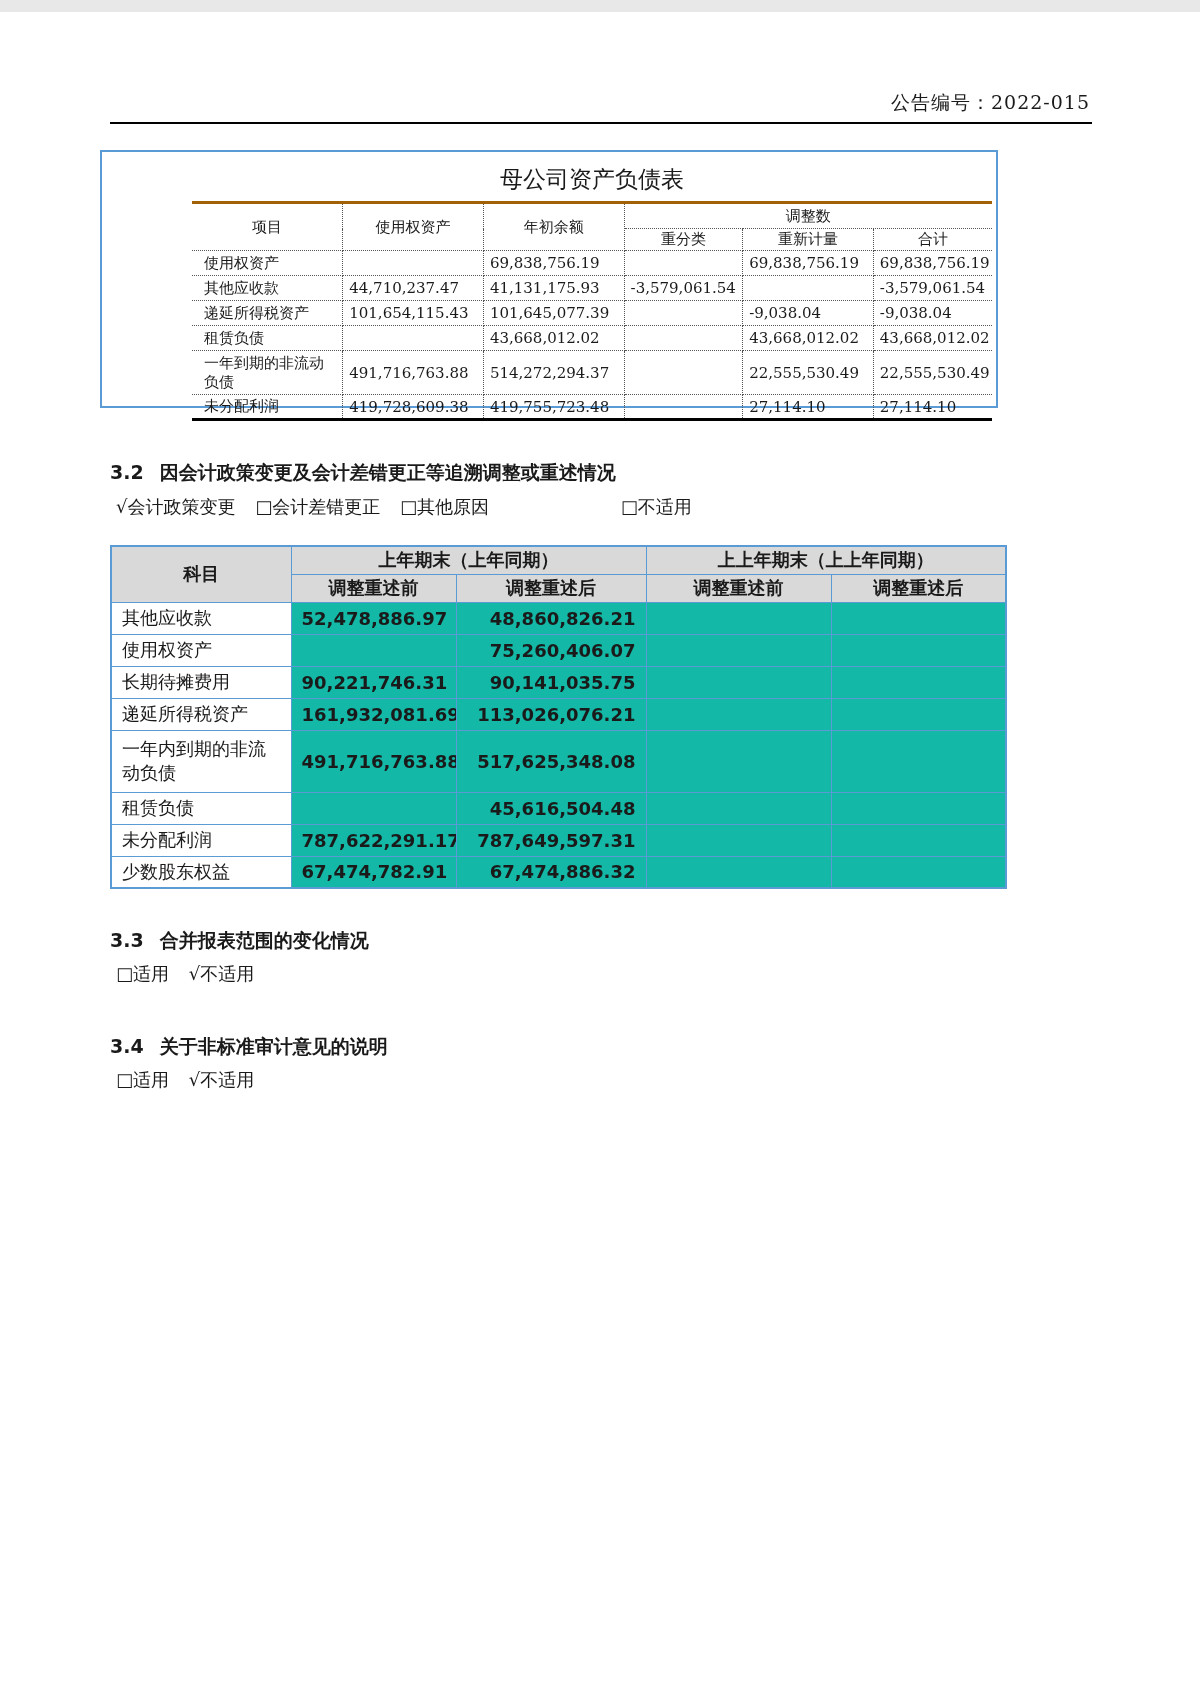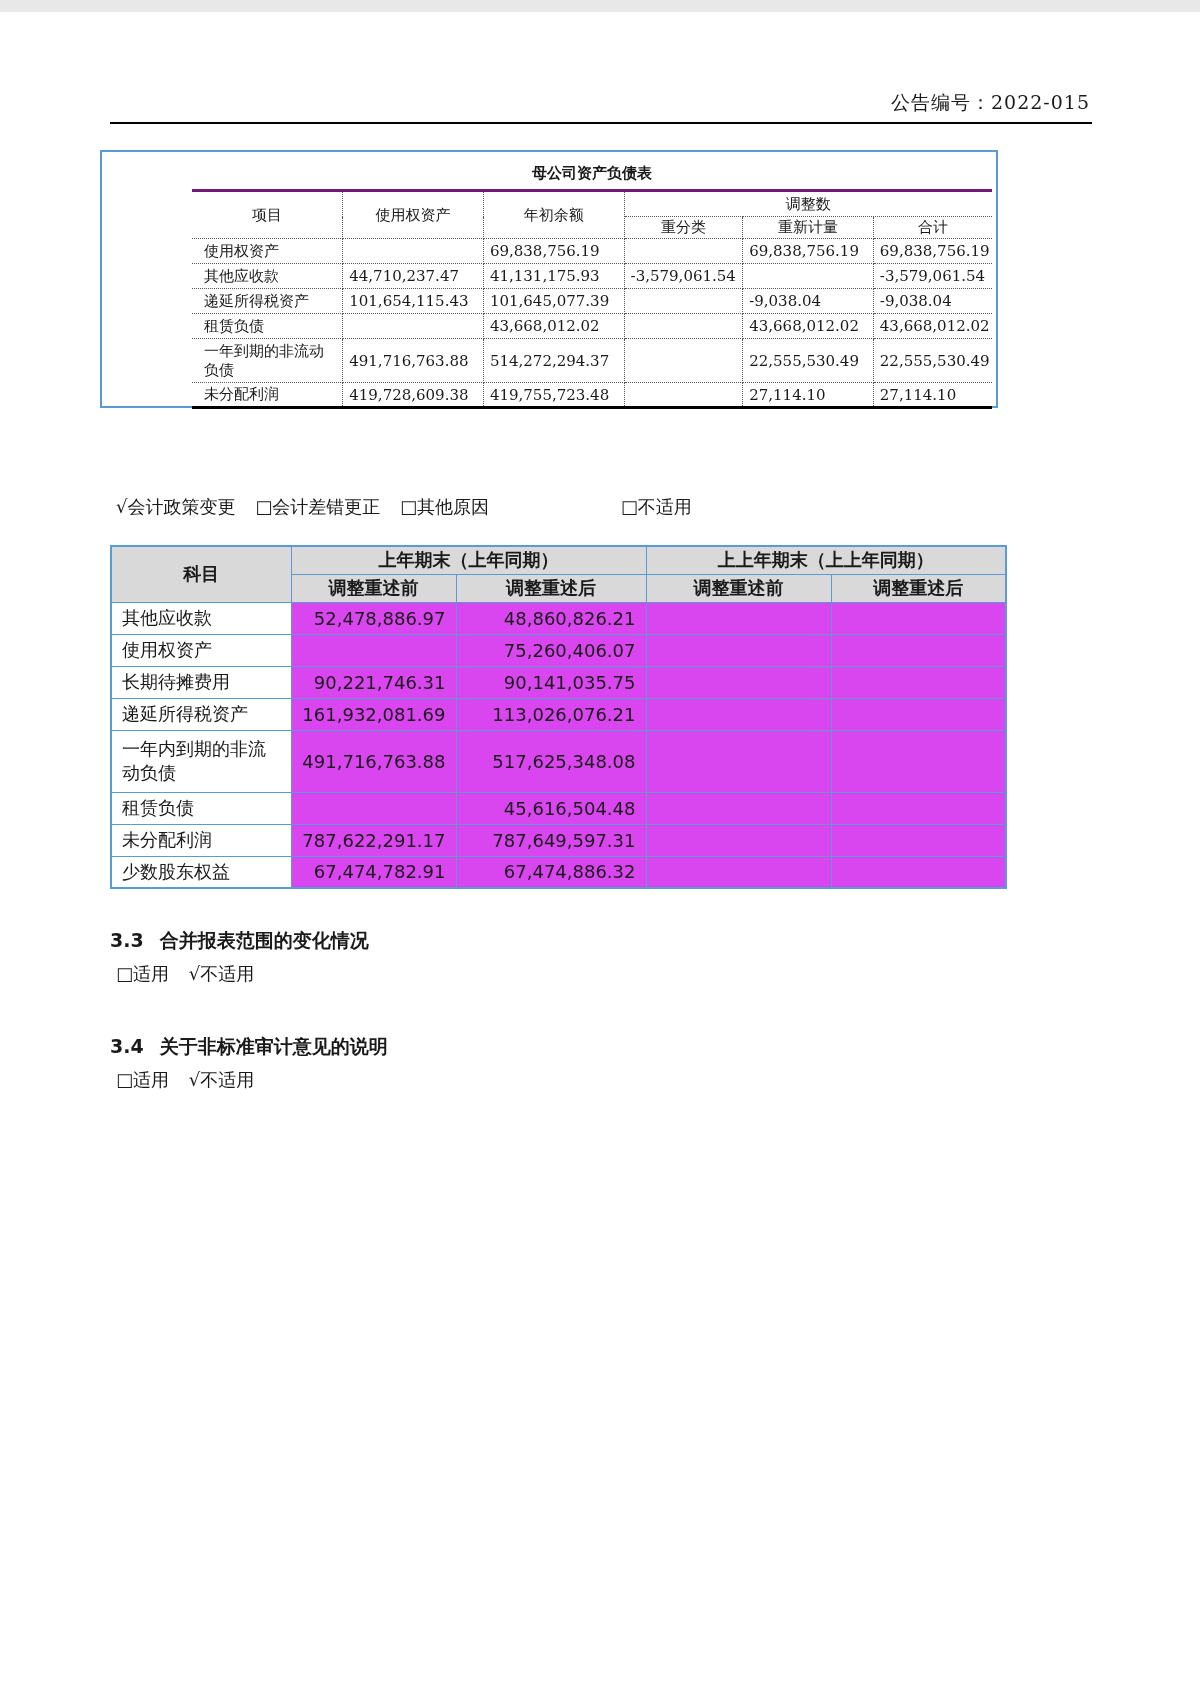--- a/index.html
+++ b/index.html
@@ -28,28 +28,28 @@
     position:absolute; top:138px; left:100px;
     width:898px; height:258px;
     border:2px solid #5B9BD5;
     box-sizing:border-box;
     background:#fff;
   }
   .t1-title {
     margin:12px 0 6px 90px;
     width:800px;
     text-align:center;
-    font-size:15px; font-weight:bold;
+    font-size:23px; font-weight:normal;
   }
   table.t1 {
     margin-left:90px;
     border-collapse:collapse;
     table-layout:fixed;
     width:800px;
-    border-top:3px solid #701a75;
+    border-top:3px solid #a16207;
     border-bottom:3px solid #000;
     font-size:15px;
   }
   table.t1 th, table.t1 td {
     border:1px dotted #555;
     padding:1px 6px;
     font-weight:normal;
     overflow:hidden;
   }
   table.t1 th { text-align:center; }
@@ -106,21 +106,21 @@
   }
   table.t2 th {
     background:#D9D9D9;
     font-weight:bold;
     text-align:center;
   }
   table.t2 thead tr { height:28px; }
   table.t2 tbody tr { height:32px; }
   table.t2 tbody tr.tall { height:62px; }
   table.t2 td.label { text-align:left; background:#fff; }
-  table.t2 td.num   { text-align:right; background:#d946ef; }
+  table.t2 td.num   { text-align:right; background:#14b8a6;font-weight:bold; }
   .c2-subj{width:180px}.c2-b1{width:165px}.c2-a1{width:190px}
   .c2-b2{width:185px}.c2-a2{width:175px}
 </style>
 </head>
 <body>
 
 <div class="page">
 
   <div class="doc-number">公告编号：2022-015</div>
   <div class="header-rule"></div>
@@ -195,20 +195,23 @@
           <td class="num">419,728,609.38</td>
           <td class="num">419,755,723.48</td>
           <td class="num"></td>
           <td class="num">27,114.10</td>
           <td class="num">27,114.10</td>
         </tr>
       </tbody>
     </table>
   </div>
 
+  <div class="sec-heading h32">
+    <span class="sec-num">3.2</span><span>因会计政策变更及会计差错更正等追溯调整或重述情况</span>
+  </div>
   <div class="opt-line o32">
     <span>√会计政策变更</span>
     <span>□会计差错更正</span>
     <span>□其他原因</span>
     <span class="far-gap">□不适用</span>
   </div>
 
 
   <table class="t2">
     <colgroup>

